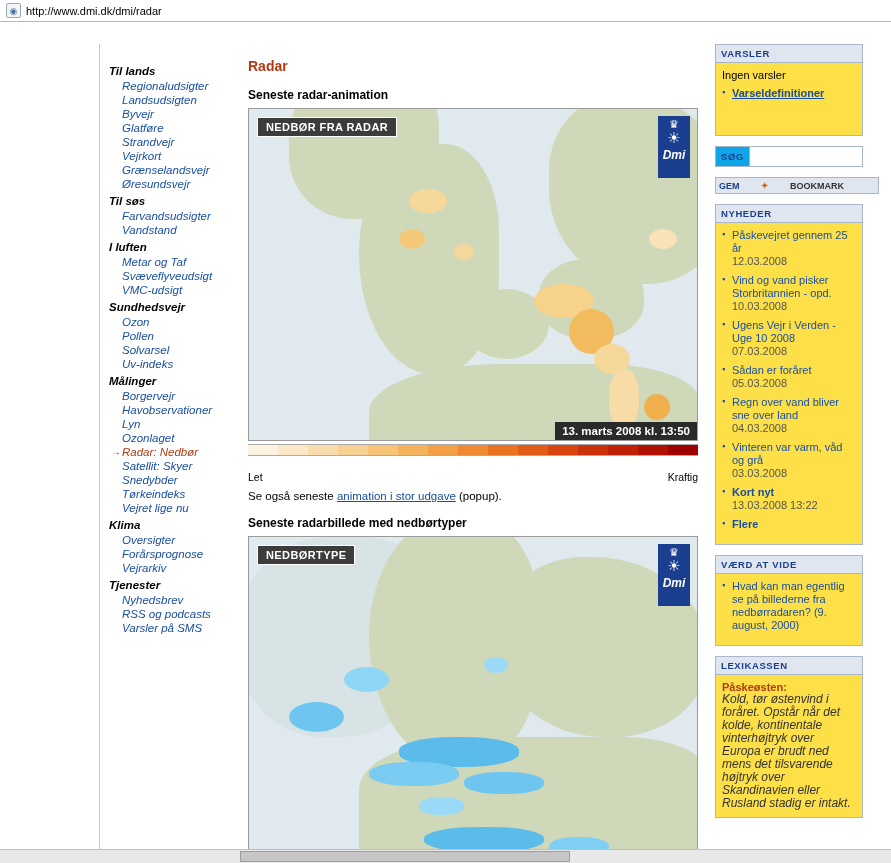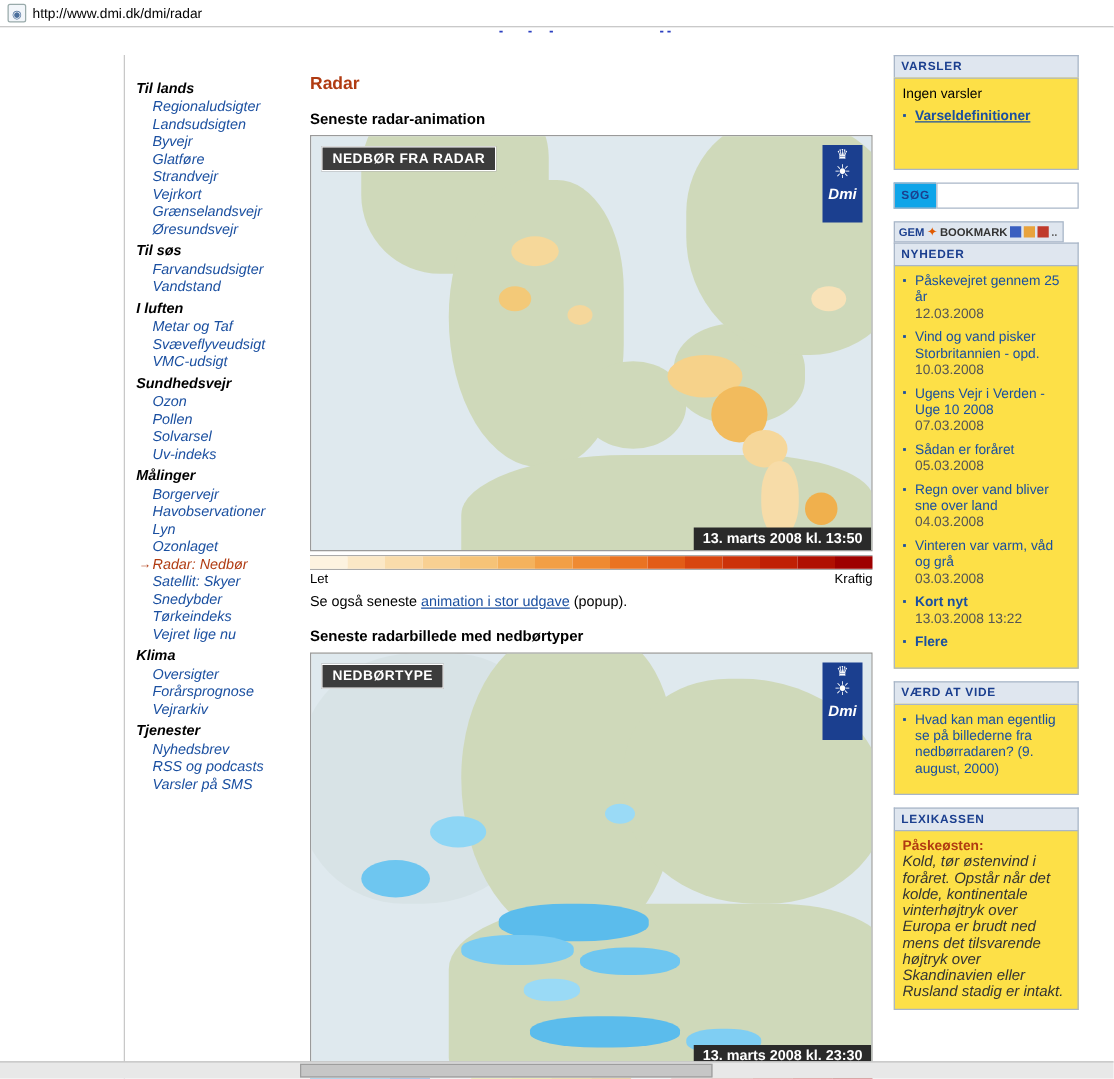--- a/index.html
+++ b/index.html
@@ -114,21 +114,21 @@
     background: #2a2a2a; color: #fff; font-size: 11.5px; font-weight: bold;
     padding: 3px 7px;
   }
   .scalebar {
     width: 450px; height: 12px; display: flex; margin-top: 3px;
     border: 1px solid #aaa; border-left: none; border-right: none;
   }
   .scalebar div { flex: 1 1 auto; height: 100%; }
   .scalelabels {
     width: 450px; display: flex; justify-content: space-between;
-    font-size: 10.5px; color: #000; margin-top: 1px;
+    font-size: 10.5px; color: #000; margin-top: 15px;
   }
   .caption { font-size: 11.5px; margin-top: 7px; color: #000; }
   .caption a { color: #1a4fa0; }
 
   
   #right {
     position: absolute; left: 715px; top: 18px; width: 168px; height: 819px;
   }
   .box { width: 148px; margin-bottom: 10px; }
   .box-head {
@@ -157,22 +157,22 @@
   .searchrow .lbl {
     background: #0ea5e9; border: 1px solid #a9b6c8; border-right: none;
     font-size: 9.5px; font-weight: bold; color: #1b3f8f;
     padding: 4px 5px; letter-spacing: 0.6px; display: flex; align-items: center;
   }
   .searchrow input {
     flex: 1; border: 1px solid #a9b6c8; font-size: 11px; padding: 2px 3px;
     background: #fff; min-width: 0;
   }
   .bookmarkbar {
-    width: 136px; height: 17px; background: #dfe6ef; border: 1px solid #a9b6c8;
-    display: flex; align-items: center; gap: 2px; padding: 0 3px; 
+    width: 164px; height: 17px; background: #dfe6ef; border: 1px solid #a9b6c8;
+    display: flex; align-items: center; gap: 21px; padding: 0 3px; margin-bottom: 10px;
   }
   .bookmarkbar .gem { font-size: 9px; font-weight: bold; color: #1b3f8f; }
   .bookmarkbar .star { color: #e05a00; font-size: 10px; }
   .bookmarkbar .bm { font-size: 9px; font-weight: bold; color: #333; }
   .bookmarkbar .sq { width: 9px; height: 9px; display: inline-block; }
 
   .lex-title { font-weight: bold; color: #b03b12; font-size: 11px; }
   .lex-body { font-size: 12px; color: #333; line-height: 13px; font-style: italic; }
 
   

